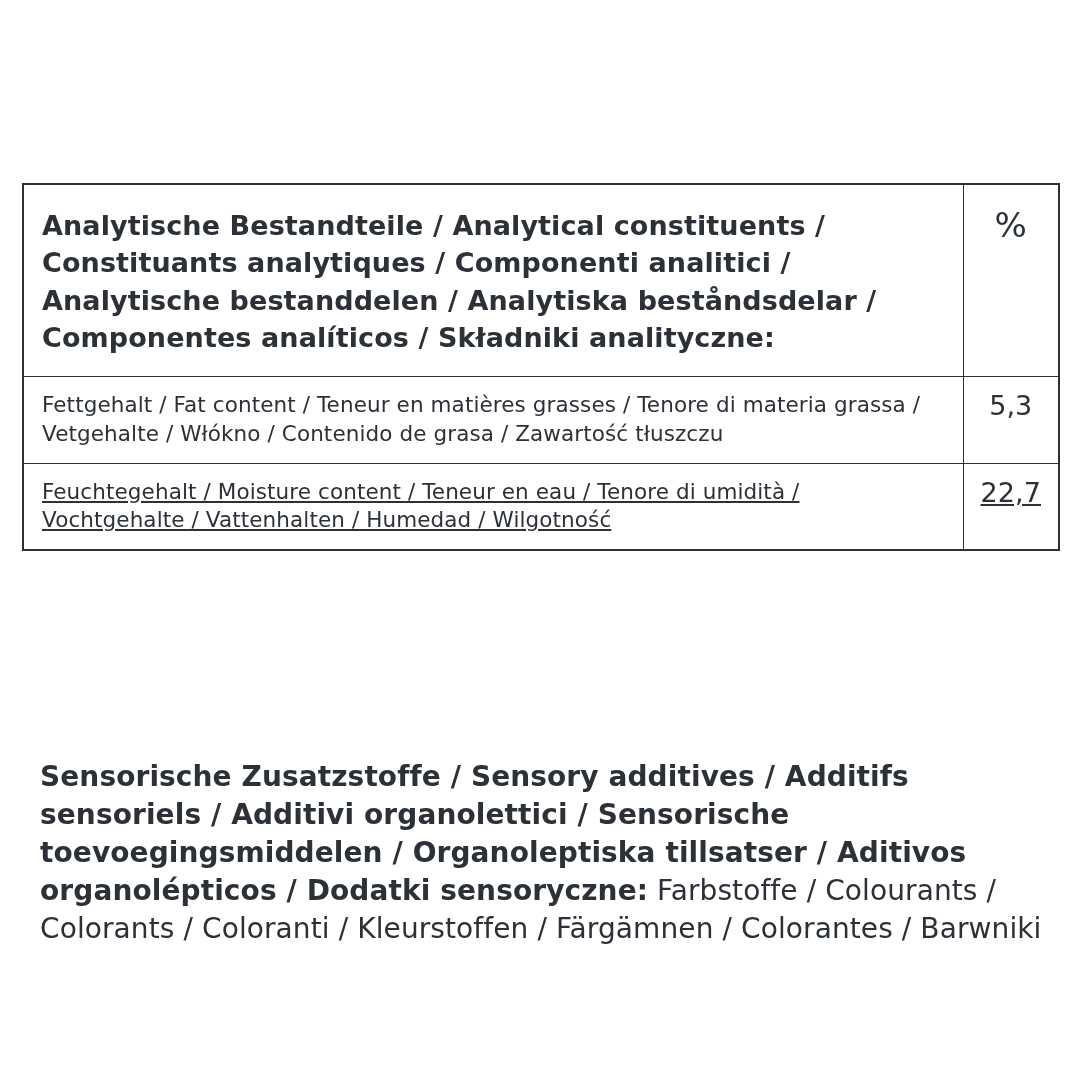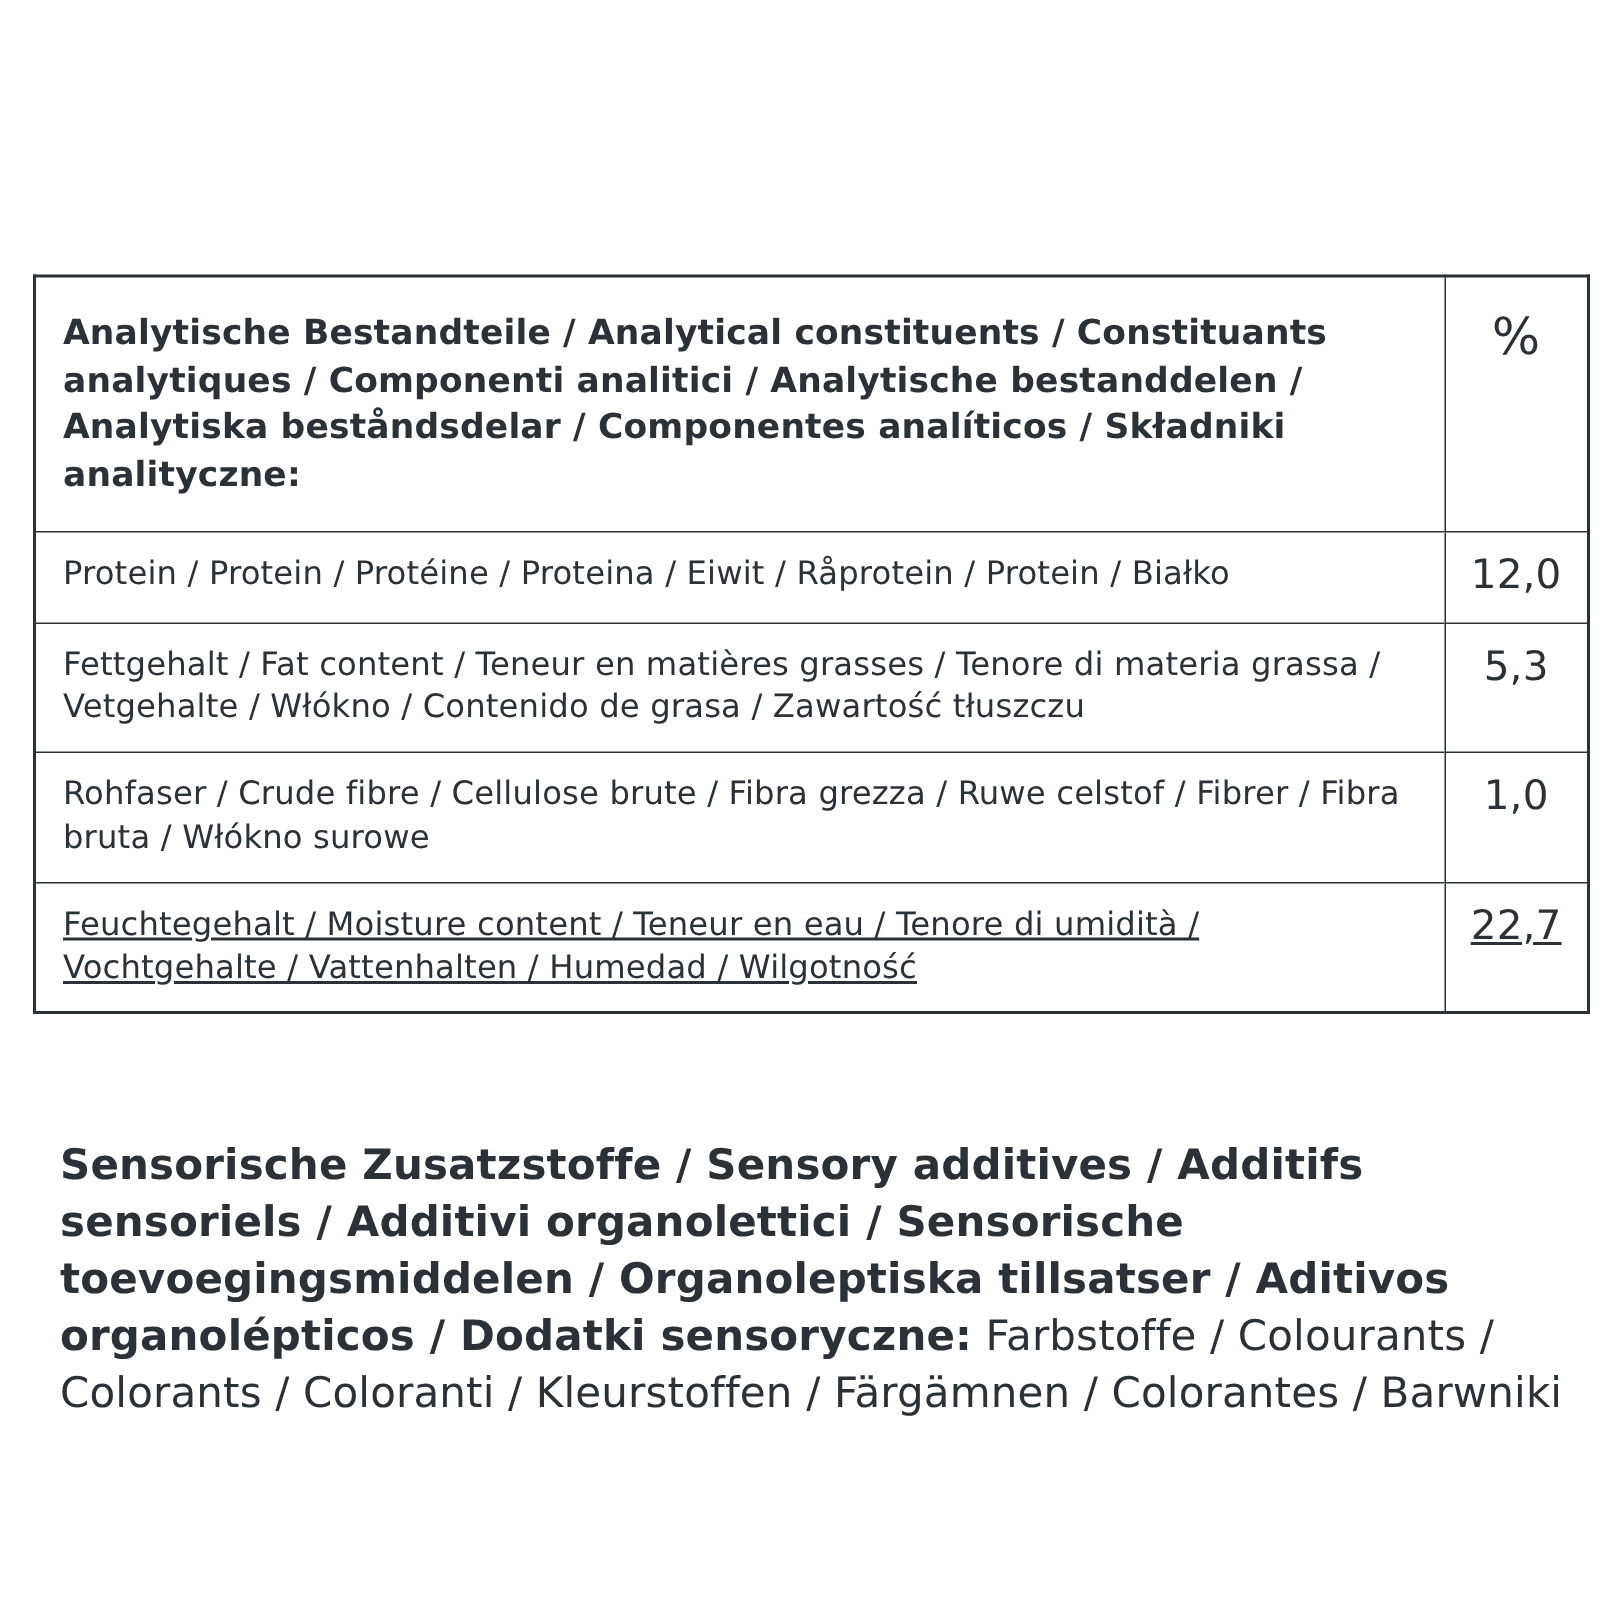--- a/index.html
+++ b/index.html
@@ -57,21 +57,21 @@
     padding-left: 6px;
     padding-right: 6px;
     white-space: nowrap;
   }
   .nutri-table tr.head td {
     padding-top: 22px;
     padding-bottom: 20px;
     font-weight: 700;
   }
   .nutri-table tr.head td.label {
-    font-size: 23px;
+    font-size: 27px;
     line-height: 1.38;
     margin-left: 16px;
   }
   .nutri-table tr.head td.value {
     font-size: 34px;
     font-weight: 400;
     line-height: 1.1;
     padding-top: 22px;
   }
   .nutri-table tr.data td.label {
@@ -107,30 +107,22 @@
 
 <div class="page">
 
   <table class="nutri-table">
     <tbody>
       <tr class="head">
         <td class="label">Analytische Bestandteile / Analytical constituents / Constituants analytiques / Componenti analitici / Analytische bestanddelen / Analytiska beståndsdelar / Componentes analíticos / Składniki analityczne:</td>
         <td class="value">%</td>
       </tr>
       <tr class="data">
-        <td class="label">Protein / Protein / Protéine / Proteina / Eiwit / Råprotein / Protein / Białko</td>
-        <td class="value">12,0</td>
-      </tr>
-      <tr class="data">
         <td class="label">Fettgehalt / Fat content / Teneur en matières grasses / Tenore di materia grassa / Vetgehalte / Włókno / Contenido de grasa / Zawartość tłuszczu</td>
         <td class="value">5,3</td>
-      </tr>
-      <tr class="data">
-        <td class="label">Rohfaser / Crude fibre / Cellulose brute / Fibra grezza / Ruwe celstof / Fibrer / Fibra bruta / Włókno surowe</td>
-        <td class="value">1,0</td>
       </tr>
       <tr class="data">
         <td class="label">Feuchtegehalt / Moisture content / Teneur en eau / Tenore di umidità / Vochtgehalte / Vattenhalten / Humedad / Wilgotność</td>
         <td class="value">22,7</td>
       </tr>
     </tbody>
   </table>
 
   <div class="additives"><span class="bold">Sensorische Zusatzstoffe / Sensory additives / Additifs sensoriels / Additivi organolettici / Sensorische toevoegingsmiddelen / Organoleptiska tillsatser / Aditivos organolépticos / Dodatki sensoryczne:</span><span class="normal"> Farbstoffe / Colourants / Colorants / Coloranti / Kleurstoffen / Färgämnen / Colorantes / Barwniki</span></div>
 

